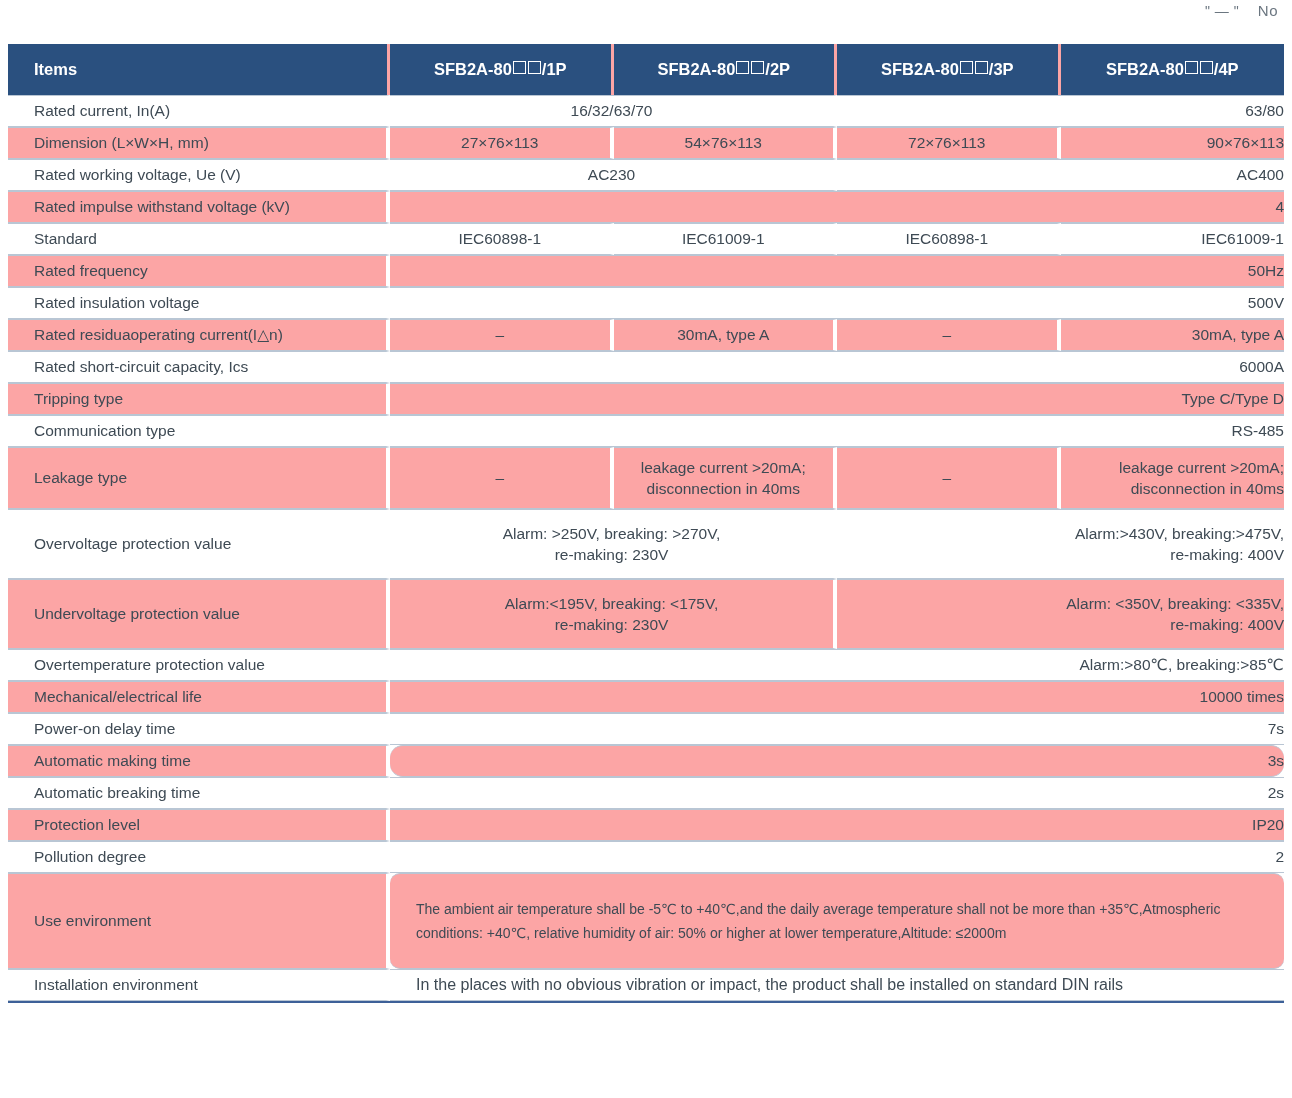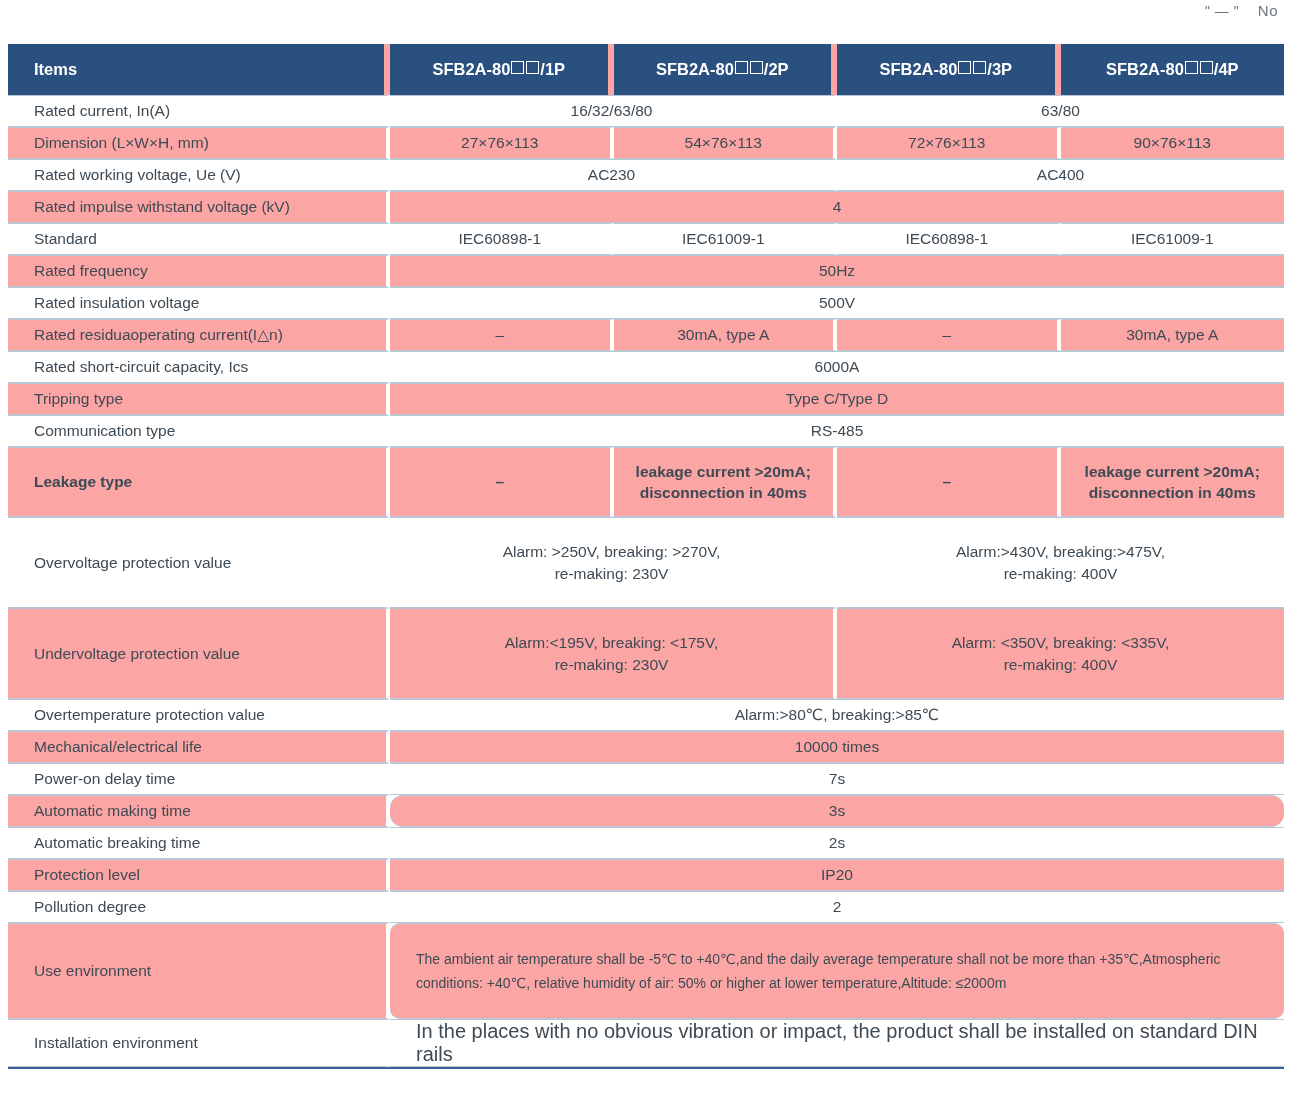--- a/index.html
+++ b/index.html
@@ -29,21 +29,21 @@
     table-layout:fixed;
   }
   table.spec col.c-item{width:382px;}
   table.spec col.c-p{width:223.5px;}
 
   
   thead th{
     background:#2a507f;color:#ffffff;
     font-size:16.5px;font-weight:bold;
     height:51px;padding:0;
-    border-right:6px solid #fca5a5;
+    border-right:3px solid #fca5a5;
     vertical-align:middle;
   }
   thead th:last-child{border-right:none;}
   thead th.h-items{text-align:left;padding-left:26px;}
   thead th.h-model{text-align:center;}
   .box-ph{
     display:inline-block;width:11px;height:11px;
     border:1.5px solid #ffffff;
     vertical-align:1px;margin:0 1px;
   }
@@ -63,36 +63,36 @@
   td.lbl{
     text-align:left;padding-left:26px;
     border-right:4px solid #ffffff;
     color:#3e4a54;
   }
   td.val{
     text-align:center;
     border-right:4px solid #ffffff;
     line-height:1.38;
   }
-  td.val:last-child{border-right:none;}
+  td.val:last-child{border-right:none;text-align:right;}
 
   
   td.val .l{display:block;}
 
   
-  tr.h-leak{height:70px;font-weight:bold;}
-  tr.h-prot{height:91px;}
+  tr.h-leak{height:62px;}
+  tr.h-prot{height:70px;}
   tr.h-env{height:96px;}
 
   td.env{
     text-align:left;padding:10px 0 10px 26px;
     line-height:1.75;font-size:14px;border-radius:10px;
   }
   td.install{
-    text-align:left;padding-left:26px;font-size:20px;
+    text-align:left;padding-left:26px;font-size:16px;
   }
   td.lbl-mid{vertical-align:middle;}
 </style>
 </head>
 <body>
 
 <div class="page-note">
   <span class="q">" — "</span>
   &nbsp;&nbsp;
   <span>No</span>
@@ -112,21 +112,21 @@
         <th class="h-items">Items</th>
         <th class="h-model"><span>SFB2A-80</span><span class="box-ph"></span><span class="box-ph"></span><span>/1P</span></th>
         <th class="h-model"><span>SFB2A-80</span><span class="box-ph"></span><span class="box-ph"></span><span>/2P</span></th>
         <th class="h-model"><span>SFB2A-80</span><span class="box-ph"></span><span class="box-ph"></span><span>/3P</span></th>
         <th class="h-model"><span>SFB2A-80</span><span class="box-ph"></span><span class="box-ph"></span><span>/4P</span></th>
       </tr>
     </thead>
     <tbody id="spec-body">
         <tr>
           <td class="lbl lbl-mid">Rated current, In(A)</td>
-          <td class="val" colspan="2">16/32/63/80</td>
+          <td class="val" colspan="2">16/32/63/70</td>
           <td class="val" colspan="2">63/80</td>
         </tr>
         <tr class="alt">
           <td class="lbl lbl-mid">Dimension (L×W×H, mm)</td>
           <td class="val" colspan="1">27×76×113</td>
           <td class="val" colspan="1">54×76×113</td>
           <td class="val" colspan="1">72×76×113</td>
           <td class="val" colspan="1">90×76×113</td>
         </tr>
         <tr>

